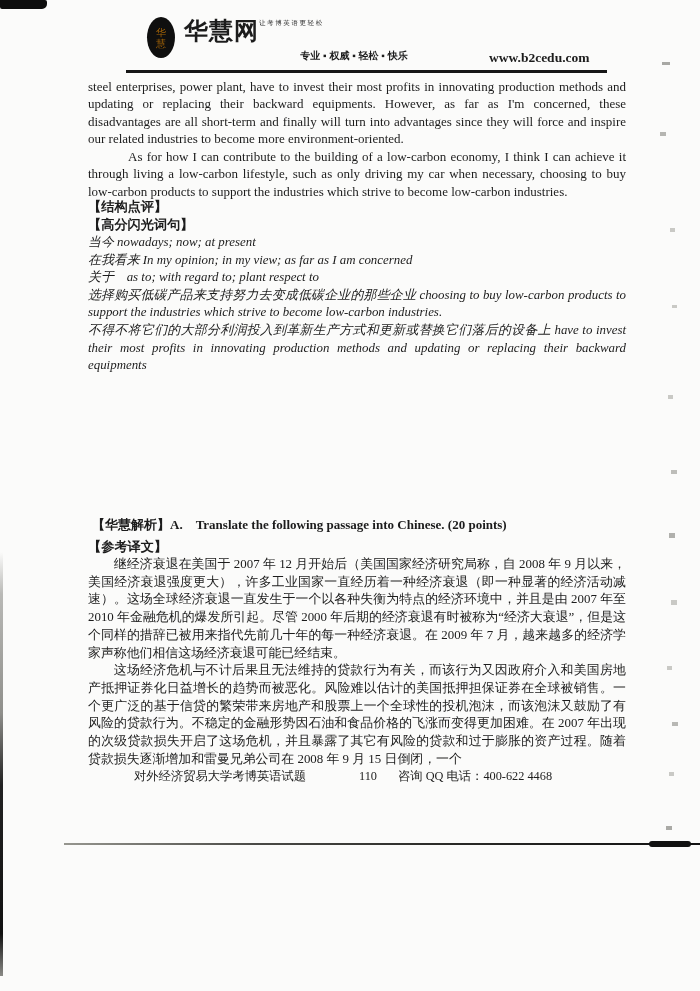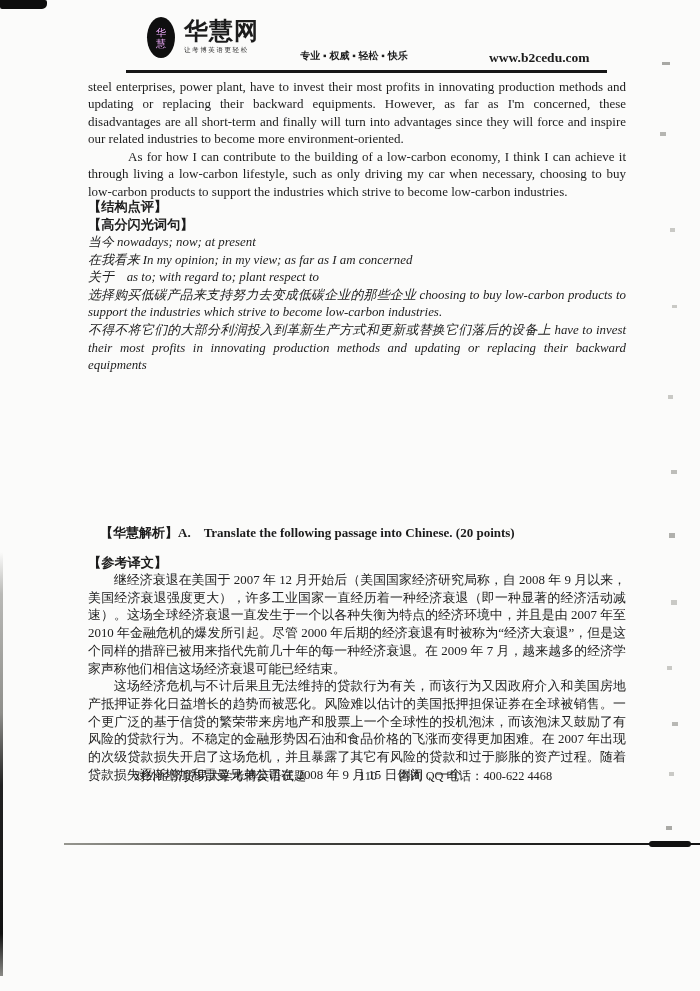--- a/index.html
+++ b/index.html
@@ -3,46 +3,46 @@
 <meta charset="utf-8">
 <style>
   html,body{margin:0;padding:0;background:#e9e9e7;}
   .page{
     position:relative;width:700px;height:991px;margin:0 auto;
     background:#fbfbfa;color:#1c1c1c;overflow:hidden;
     font-family:"Liberation Serif","DejaVu Serif",serif;
   }
   
   .logo{position:absolute;left:147px;top:17px;display:flex;gap:9px;align-items:flex-start;}
-  .seal{width:28px;height:41px;background:#0f0f0f;border-radius:50%;color:#f0abfc;
+  .seal{width:28px;height:41px;background:#0f0f0f;border-radius:50%;color:#a16207;
         display:flex;align-items:center;justify-content:center;}
   .seal span{width:11px;font-size:10px;line-height:11px;word-break:break-all;text-align:center;
         font-family:"Liberation Serif","DejaVu Serif",serif;}
-  .brandwrap{display:flex;flex-direction:column;}
+  .brandwrap{display:flex;flex-direction:row;}
   .brand{font-family:"Liberation Sans","DejaVu Sans",sans-serif;font-weight:bold;
          font-size:24px;line-height:27px;letter-spacing:1px;}
   .tagline{font-size:6.5px;letter-spacing:1.6px;margin-top:2px;color:#2a2a2a;}
   .hdr-slogan{position:absolute;left:244px;top:49px;width:220px;text-align:center;
          font-family:"Liberation Sans","DejaVu Sans",sans-serif;font-weight:bold;font-size:10px;}
   .hdr-site{position:absolute;left:489px;top:50px;font-weight:bold;font-size:13.5px;}
   .hdr-rule{position:absolute;left:126px;top:70px;width:481px;height:2.6px;background:#161616;}
   
   .essay{position:absolute;left:88px;top:78px;width:538px;font-size:13px;line-height:17.45px;text-align:justify;}
   .essay p{margin:0;}
   .p-indent{text-indent:40px;}
   .review{position:absolute;left:88px;top:198px;width:538px;}
   .sec-h{font-family:"Liberation Sans","DejaVu Sans",sans-serif;font-weight:bold;
          font-size:13.2px;line-height:18px;margin:0;}
   .review-body{font-size:12.9px;line-height:17.7px;text-align:justify;text-indent:2em;margin:0;}
   .hl-item{font-size:12.9px;line-height:17.6px;text-align:justify;margin:0;font-style:italic;}
   .title{position:absolute;left:0;top:459px;width:700px;text-align:center;
          font-family:"Liberation Sans","DejaVu Sans",sans-serif;font-weight:bold;
          font-size:19px;letter-spacing:3px;margin:0;}
   .analysis{position:absolute;left:88px;top:511px;width:538px;}
-  .analysis-line{margin:12px;font-size:13px;line-height:19px;font-weight:bold;}
+  .analysis-line{margin:4px;font-size:13px;line-height:19px;font-weight:bold;}
   .analysis-line .zh{font-family:"Liberation Sans","DejaVu Sans",sans-serif;}
   .trans-p{font-size:12.9px;line-height:17.7px;text-align:justify;text-indent:2em;margin:0;}
   
   .footer{position:absolute;left:88px;top:768px;width:538px;display:flex;align-items:baseline;font-size:12.3px;}
   .f-left{flex:1;padding-left:46px;}
   .f-center{width:60px;text-align:center;}
   .f-right{flex:1;text-align:left;padding-right:24px;}
   
   .mark-topleft{position:absolute;left:0;top:0;width:47px;height:9px;background:#0d0d0d;border-radius:0 2px 5px 2px;}
   .edge-left{position:absolute;left:0;top:552px;width:3px;height:424px;

